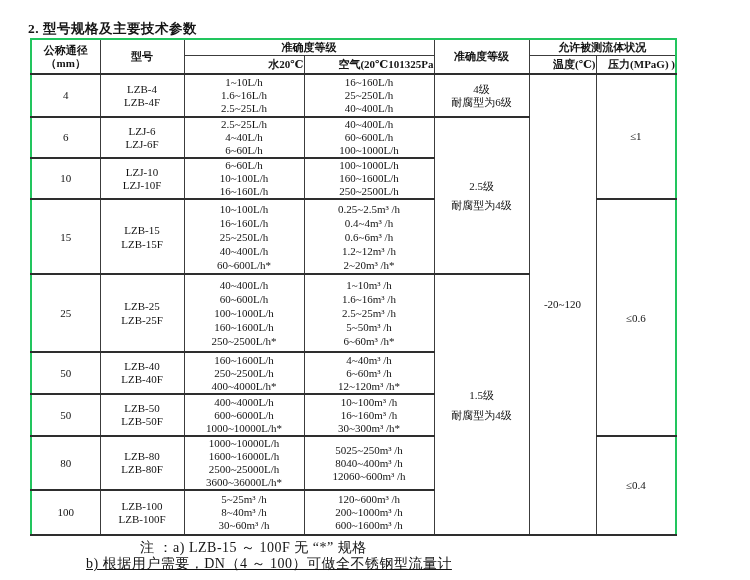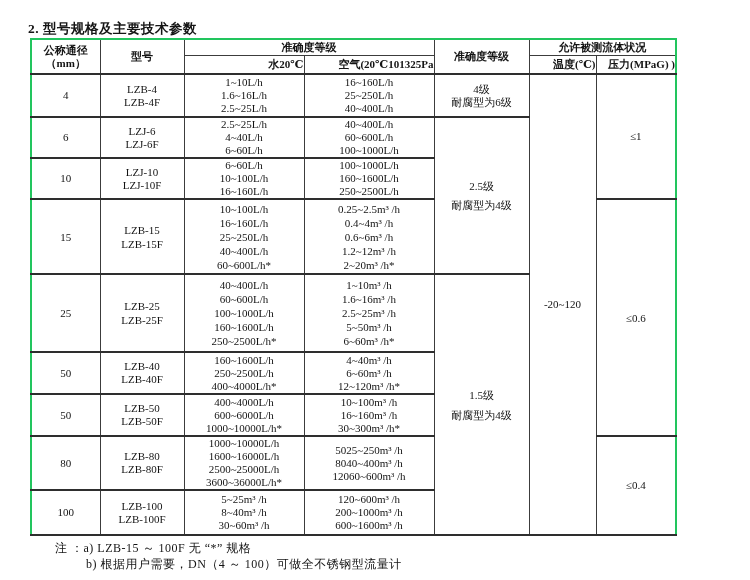--- a/index.html
+++ b/index.html
@@ -27,23 +27,23 @@
   thead tr.h1 th {height:15px;}
   thead tr.h2 th {height:17px;text-align:right;}
   tbody td {border-top:2px solid #2e2e2e; border-bottom:2px solid #2e2e2e; line-height:13px;}
   tr.h43 {height:43px;} tr.h37 {height:37px;} tr.h75 {height:75px;}
   tr.h78 {height:78px;} tr.h42 {height:42px;} tr.h54 {height:54px;}
   tr.h45 {height:45px;}
   tr.lh14 td {line-height:14px;}
   td.acc div.gap {margin-top:6px;}
   .notes {
     position:absolute; left:55px; top:540px;
-    font-size:12px; line-height:16px; letter-spacing:0.5px;
-  }
-  .notes .line-b {padding-left:31px;}
+    font-size:14px; line-height:16px; letter-spacing:0.5px;text-align:center;
+  }
+  .notes .line-b {padding-left:31px;text-decoration:underline;}
 </style>
 </head>
 <body>
 
 <div class="page">
 
   <div class="doc-title">2.  型号规格及主要技术参数</div>
 
   <table class="spec">
     <colgroup>

